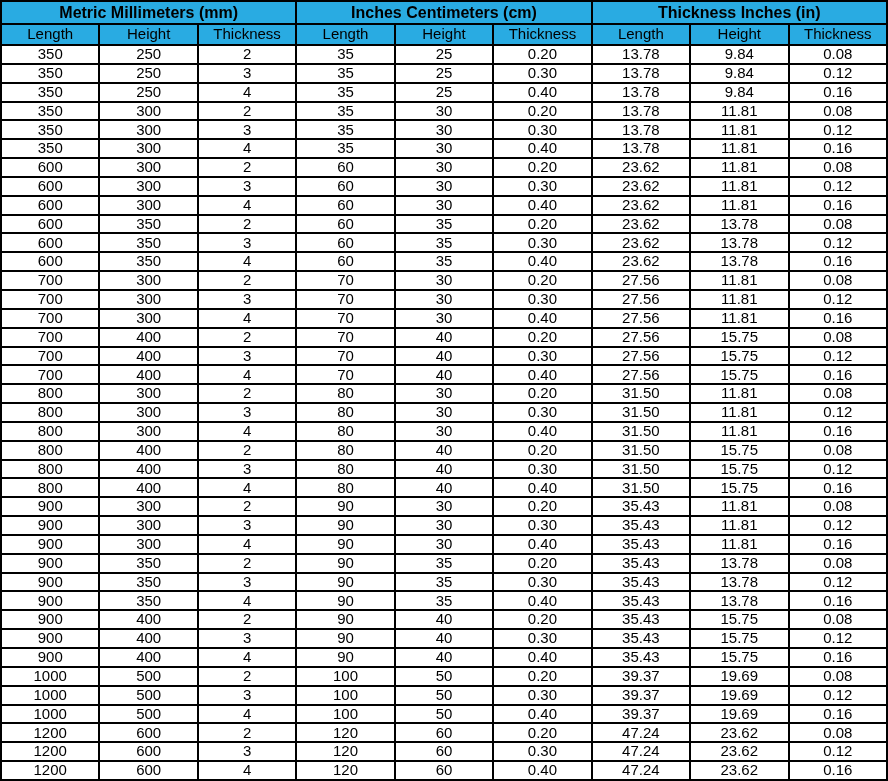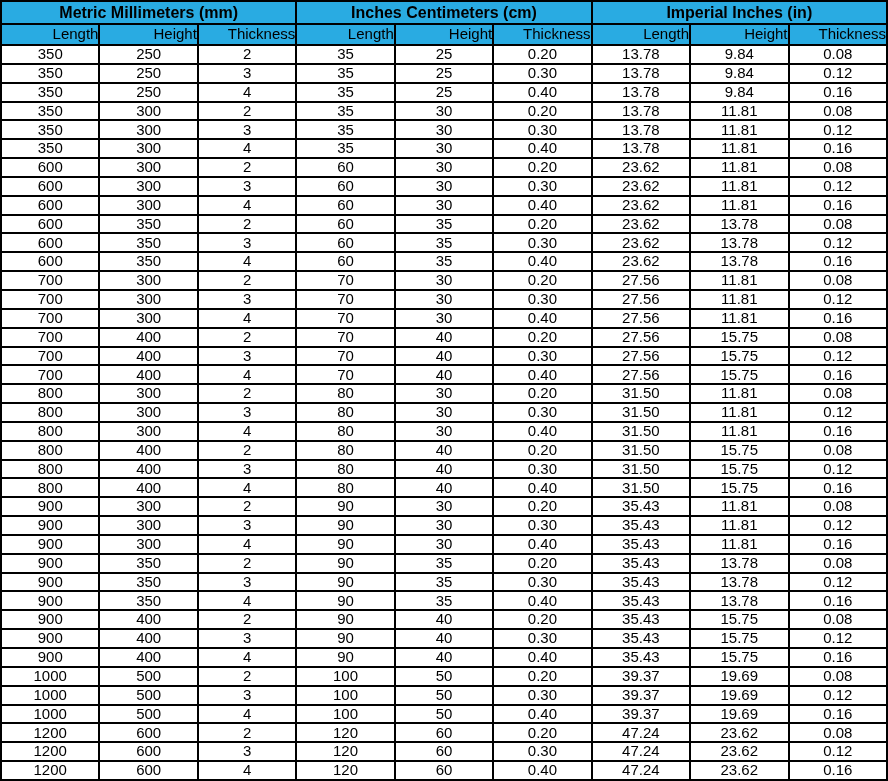--- a/index.html
+++ b/index.html
@@ -40,21 +40,20 @@
     background: var(--header-bg);
     font-size: 16px;
     font-weight: bold;
     height: 21px;
   }
   tr.column-header-row th {
     background: var(--header-bg);
     font-size: 15px;
     font-weight: normal;
     height: 19px;
-    text-align: right;
   }
   tbody td {
     background: var(--cell-bg);
     font-size: 15px;
     font-weight: normal;
   }
 </style>
 </head>
 <body>
 
@@ -67,21 +66,21 @@
       <col style="width:11.111%">
       <col style="width:11.111%">
     <col style="width:11.111%">
       <col style="width:11.111%">
       <col style="width:11.112%">
   </colgroup>
   <thead>
     <tr class="group-header-row">
       <th colspan="3">Metric Millimeters (mm)</th>
       <th colspan="3">Inches Centimeters (cm)</th>
-      <th colspan="3">Imperial Inches (in)</th>
+      <th colspan="3">Thickness Inches (in)</th>
     </tr>
     <tr class="column-header-row">
       <th>Length</th>
       <th>Height</th>
       <th>Thickness</th>
       <th>Length</th>
       <th>Height</th>
       <th>Thickness</th>
       <th>Length</th>
       <th>Height</th>

